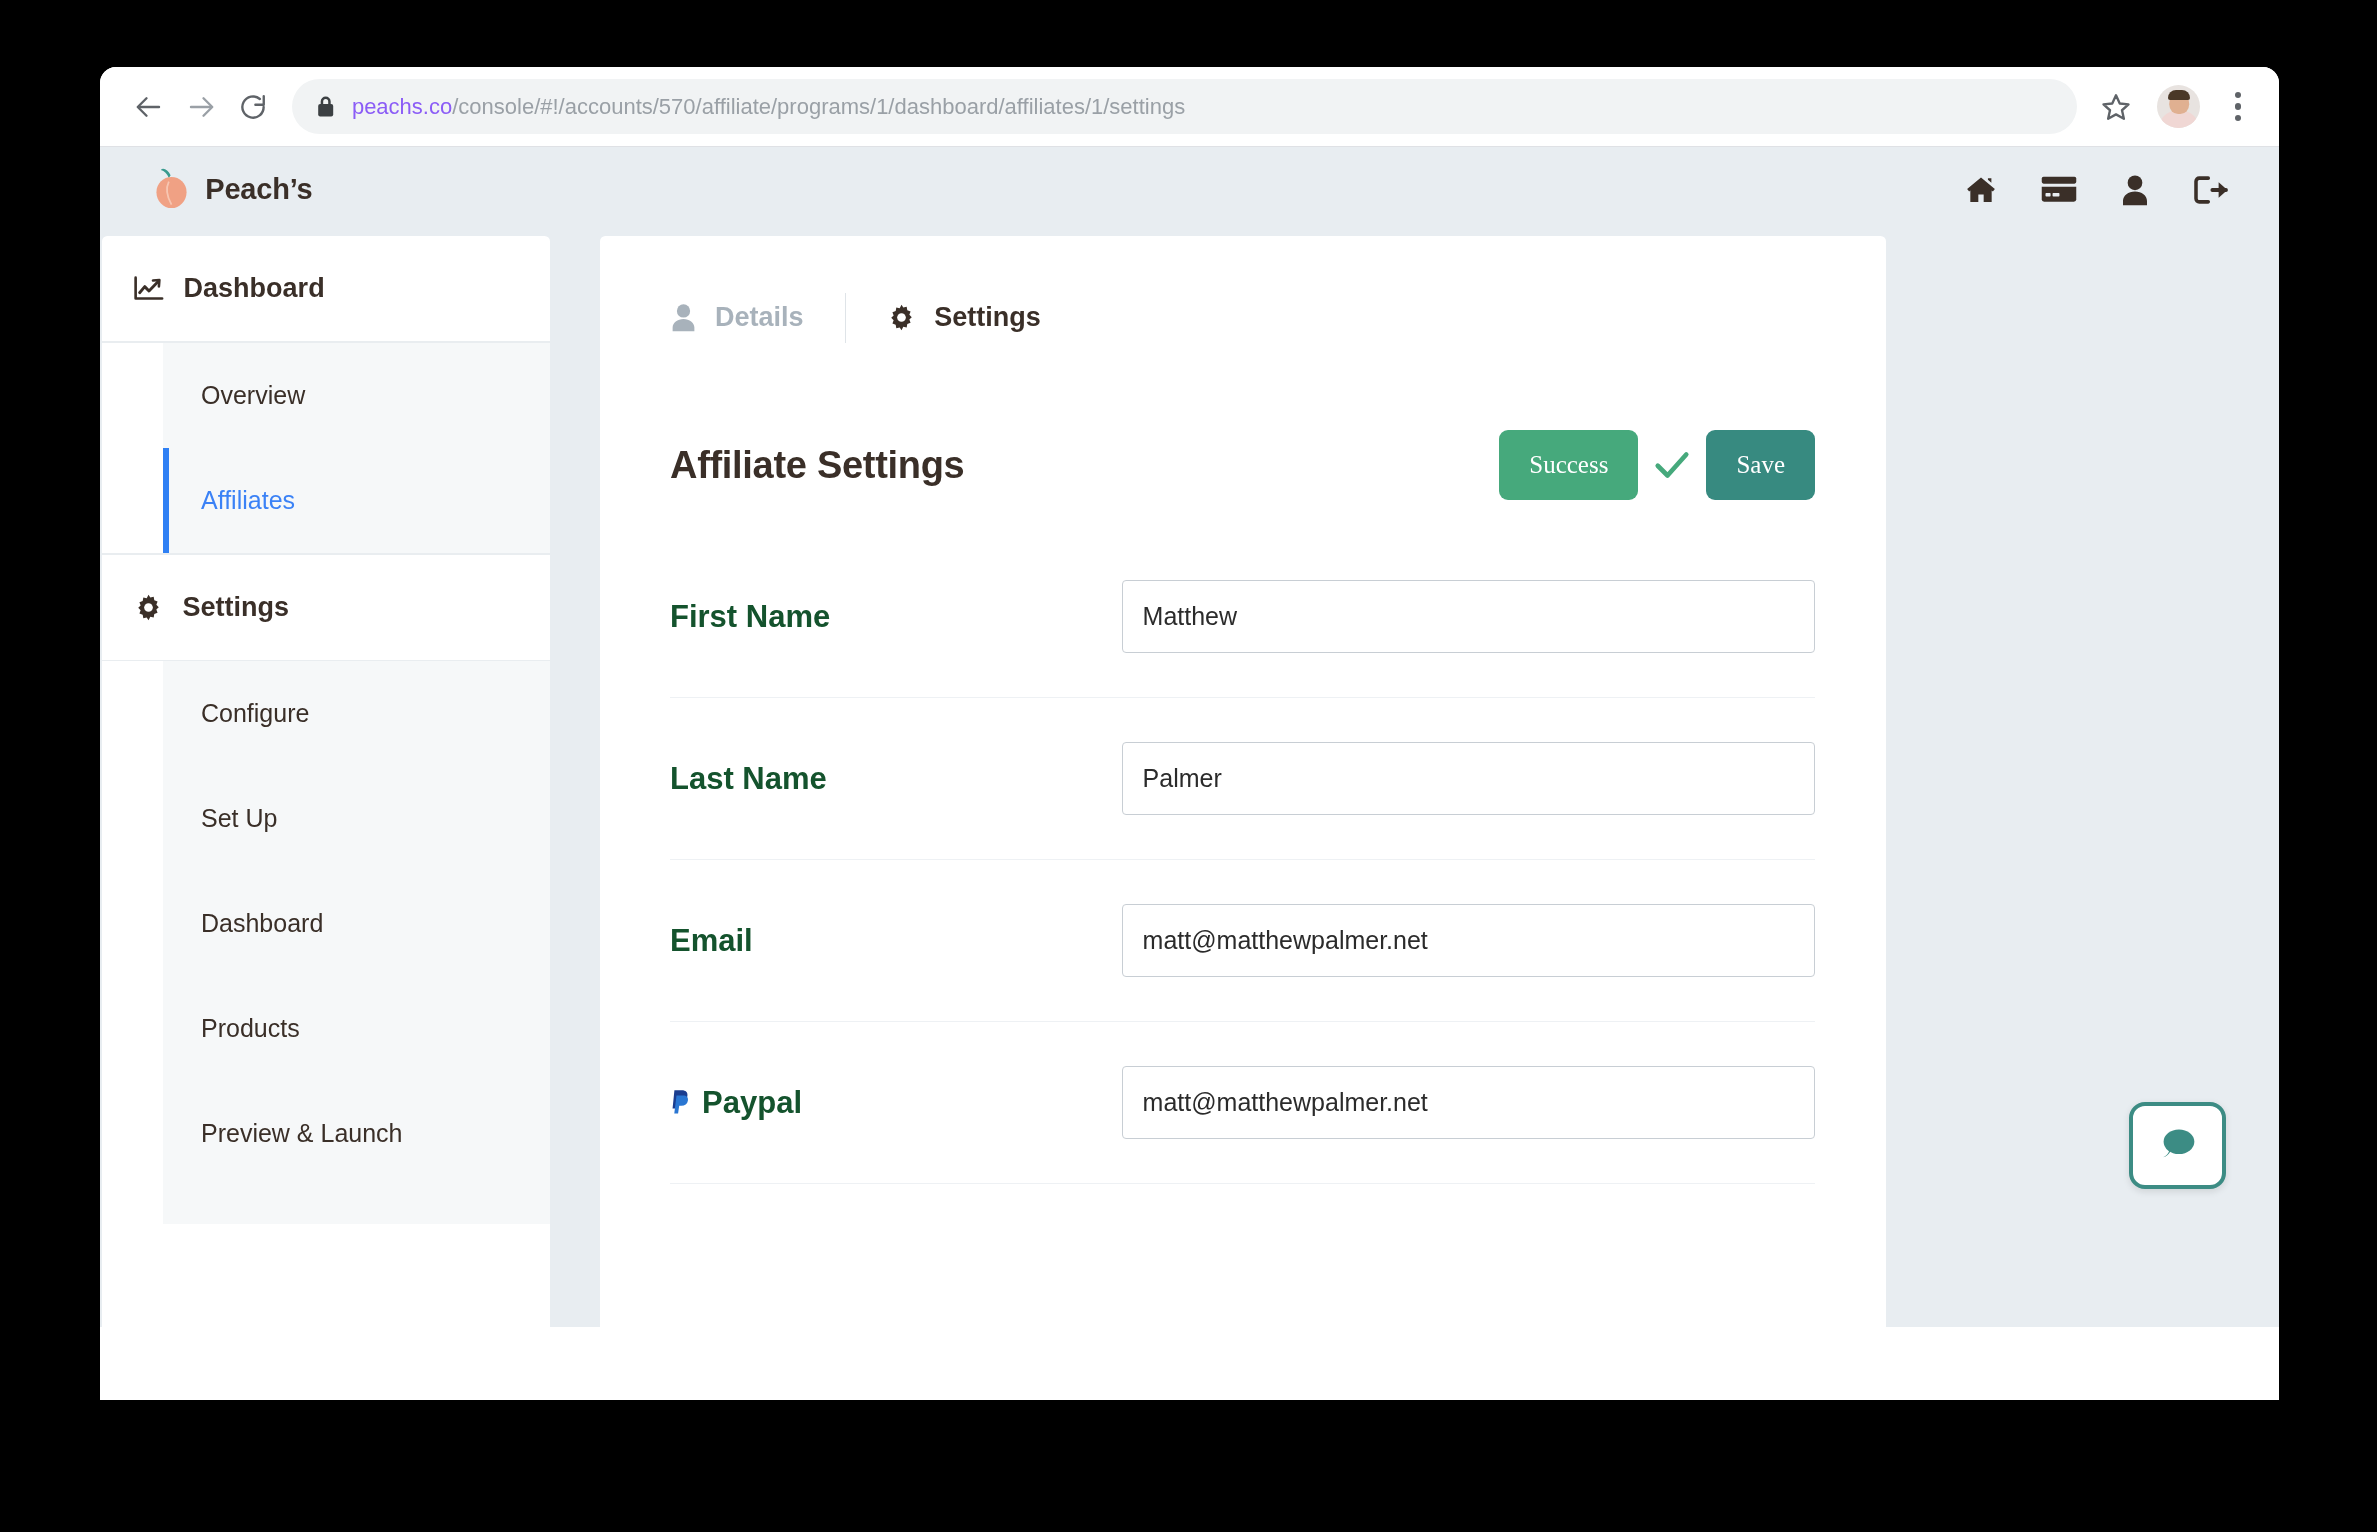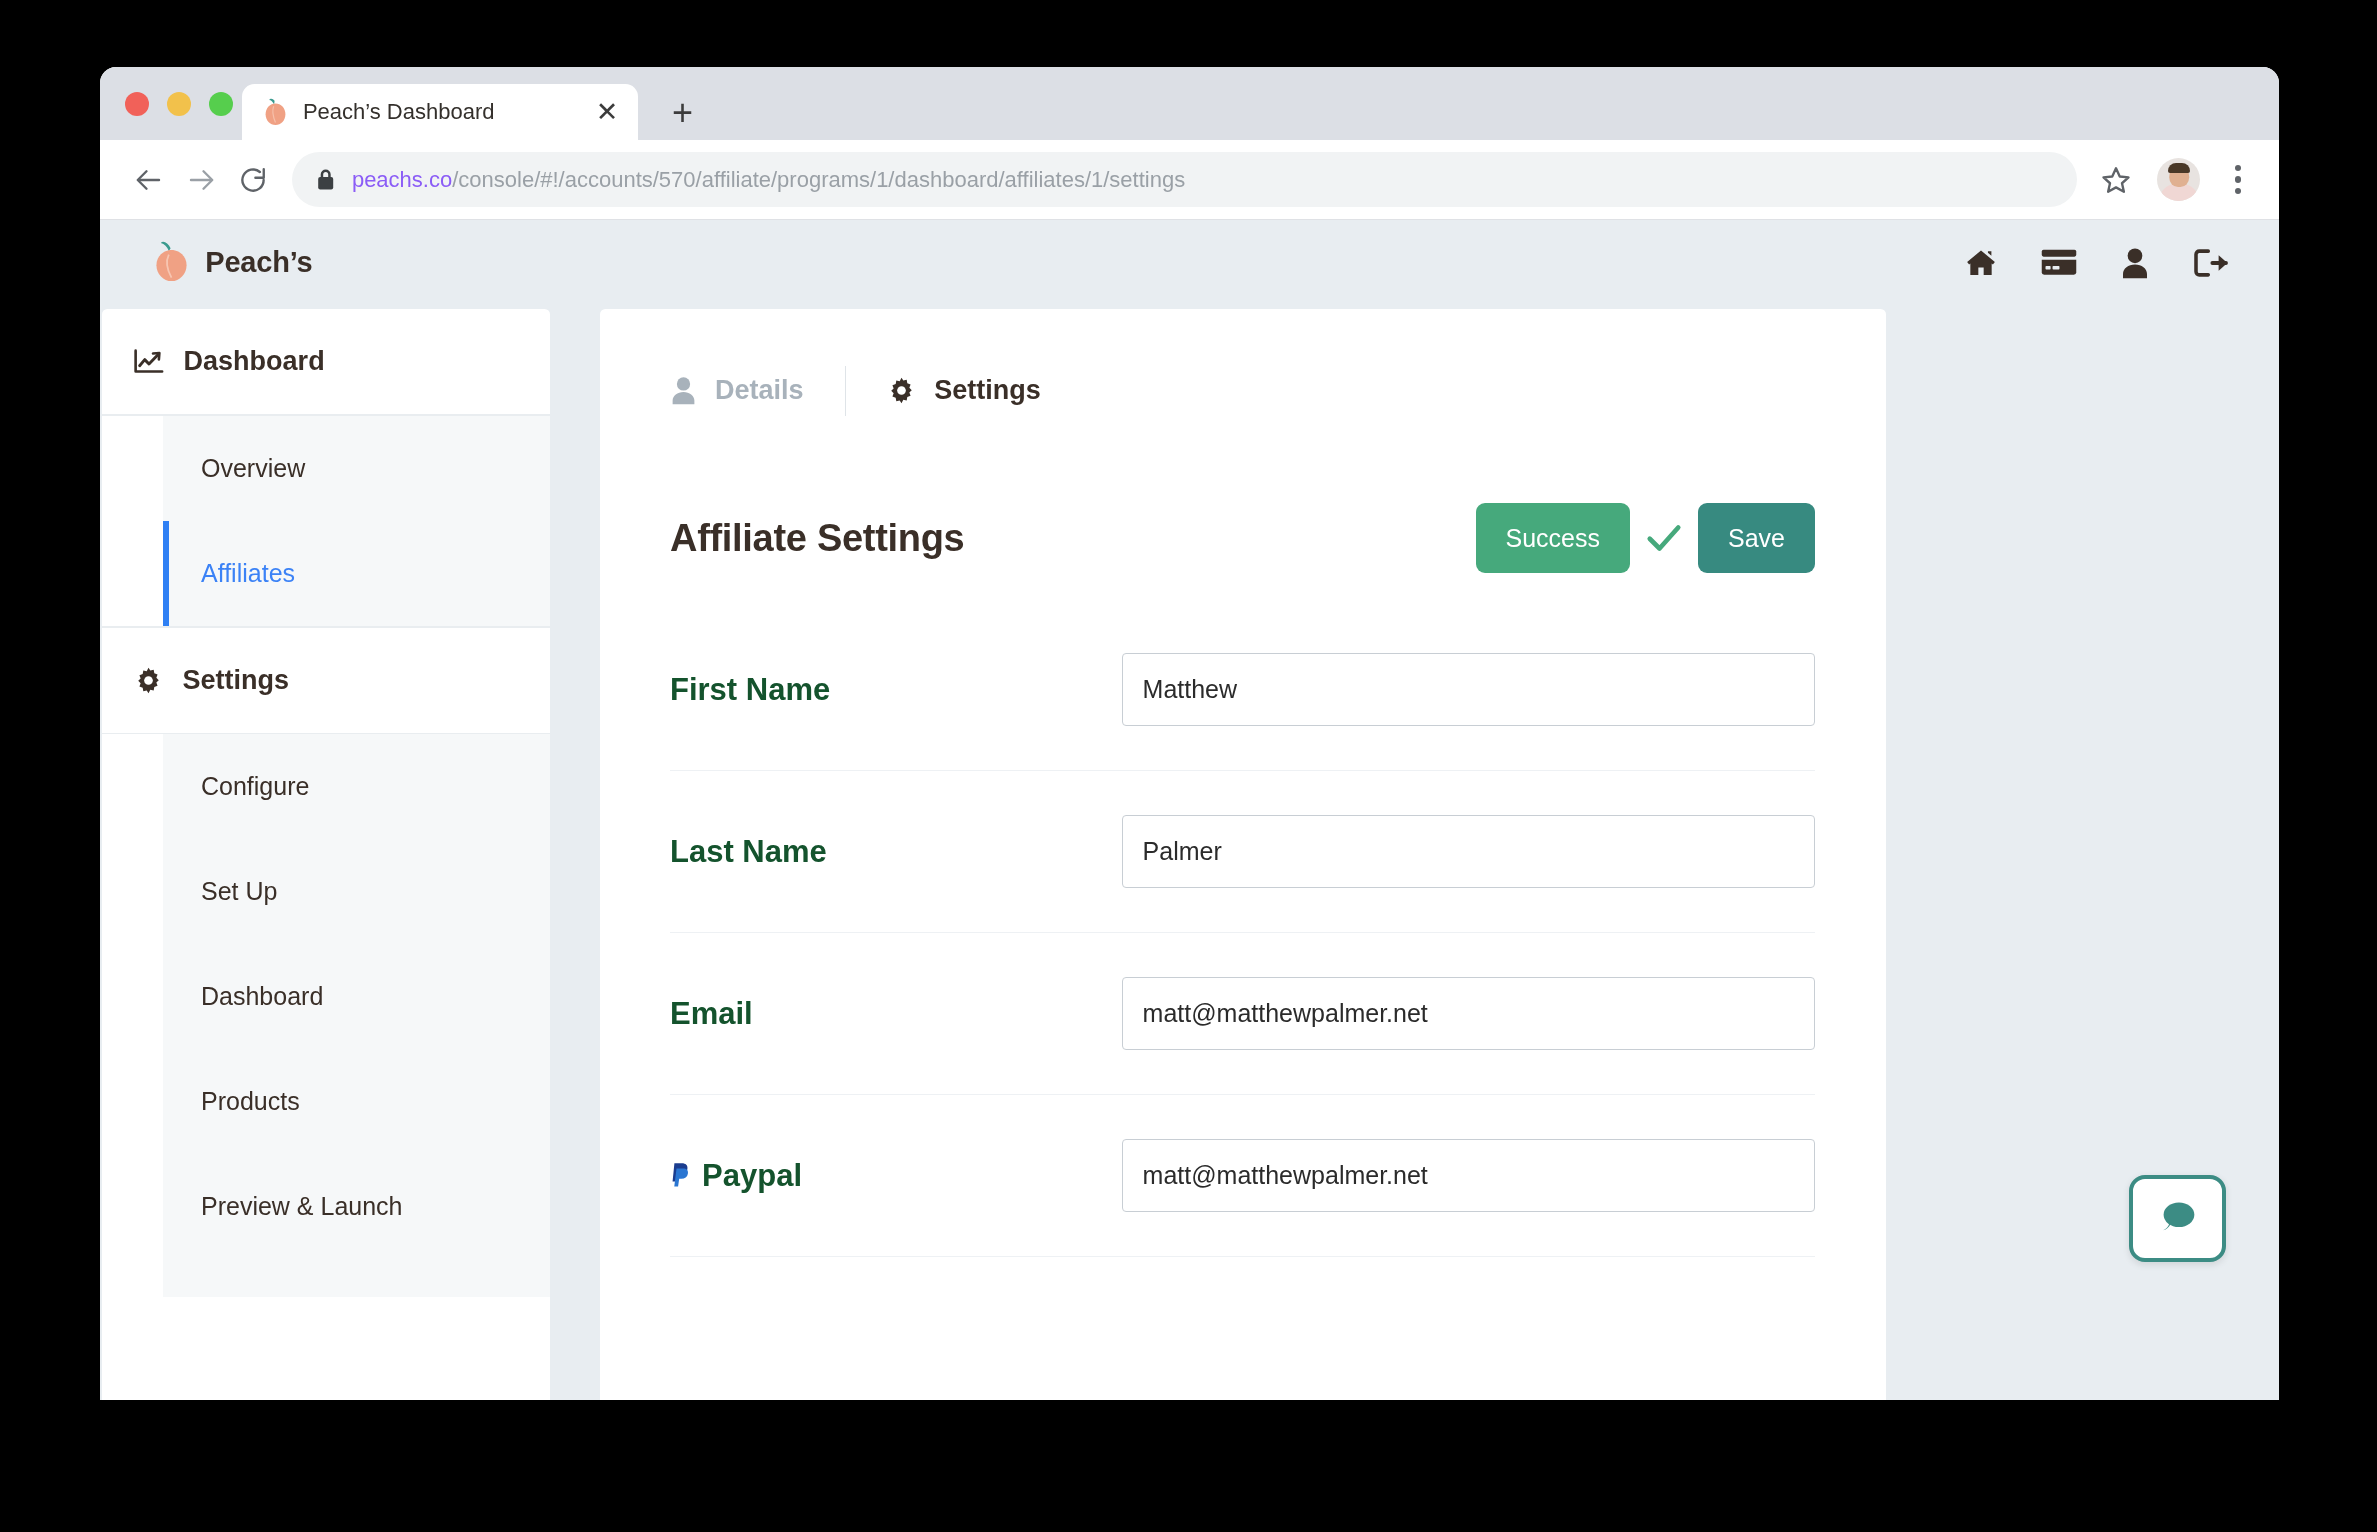--- a/index.html
+++ b/index.html
@@ -310,21 +310,21 @@
   .actions {
     margin-left: auto;
     display: flex;
     align-items: center;
   }
   .btn {
     border: none;
     border-radius: 9px;
     color: #ffffff;
     font-size: 25px;
-    font-family: Liberation Sans, sans-serif;
+    font-family: Liberation Serif, serif;
     cursor: pointer;
     height: 70px;
     padding: 0 30px;
     display: flex;
     align-items: center;
     justify-content: center;
   }
   .btn-success { background: #46a97c; }
   .btn-save { background: #378a80; }
   .check-mark {
@@ -388,41 +388,20 @@
     justify-content: center;
     cursor: pointer;
     box-shadow: 0 2.7px 7.1px rgba(0,0,0,0.10);
   }
 </style>
 </head>
 <body>
 
 <div class="browser-window">
 
-  <div class="tab-strip">
-    <div class="traffic-lights">
-      <div class="light red"></div>
-      <div class="light yellow"></div>
-      <div class="light green"></div>
-    </div>
-
-    <div class="tab">
-      <span class="tab-favicon">
-        <svg width="27" height="29" viewBox="0 0 30 32">
-          <path d="M14 3 C12 0 9 0 8 2 C10 2 12 4 13.5 7 Z" fill="#3a9b8f"></path>
-          <path d="M15 6 C9 6 4 11 4 18 C4 25 9 30 15 30 C21 30 26 25 26 18 C26 11 21 6 15 6 Z" fill="#f0a184"></path>
-          <path d="M13 9 C11 14 12 20 15 27" stroke="#f6bfa9" stroke-width="1.4" fill="none"></path>
-        </svg>
-      </span>
-      <span class="tab-title">Peach’s Dashboard</span>
-      <span class="tab-close">✕</span>
-    </div>
-
-    <div class="new-tab">+</div>
-  </div>
 
   <div class="url-bar">
     <div class="nav-btn">
       <svg width="30" height="30" viewBox="0 0 24 24" fill="none" stroke="#5f6368" stroke-width="1.9" stroke-linecap="round" stroke-linejoin="round">
         <line x1="20" y1="12" x2="4" y2="12"></line>
           <polyline points="10,5 3,12 10,19"></polyline>
       </svg>
     </div>
     <div class="nav-btn">
       <svg width="30" height="30" viewBox="0 0 24 24" fill="none" stroke="#9aa0a6" stroke-width="1.9" stroke-linecap="round" stroke-linejoin="round">

